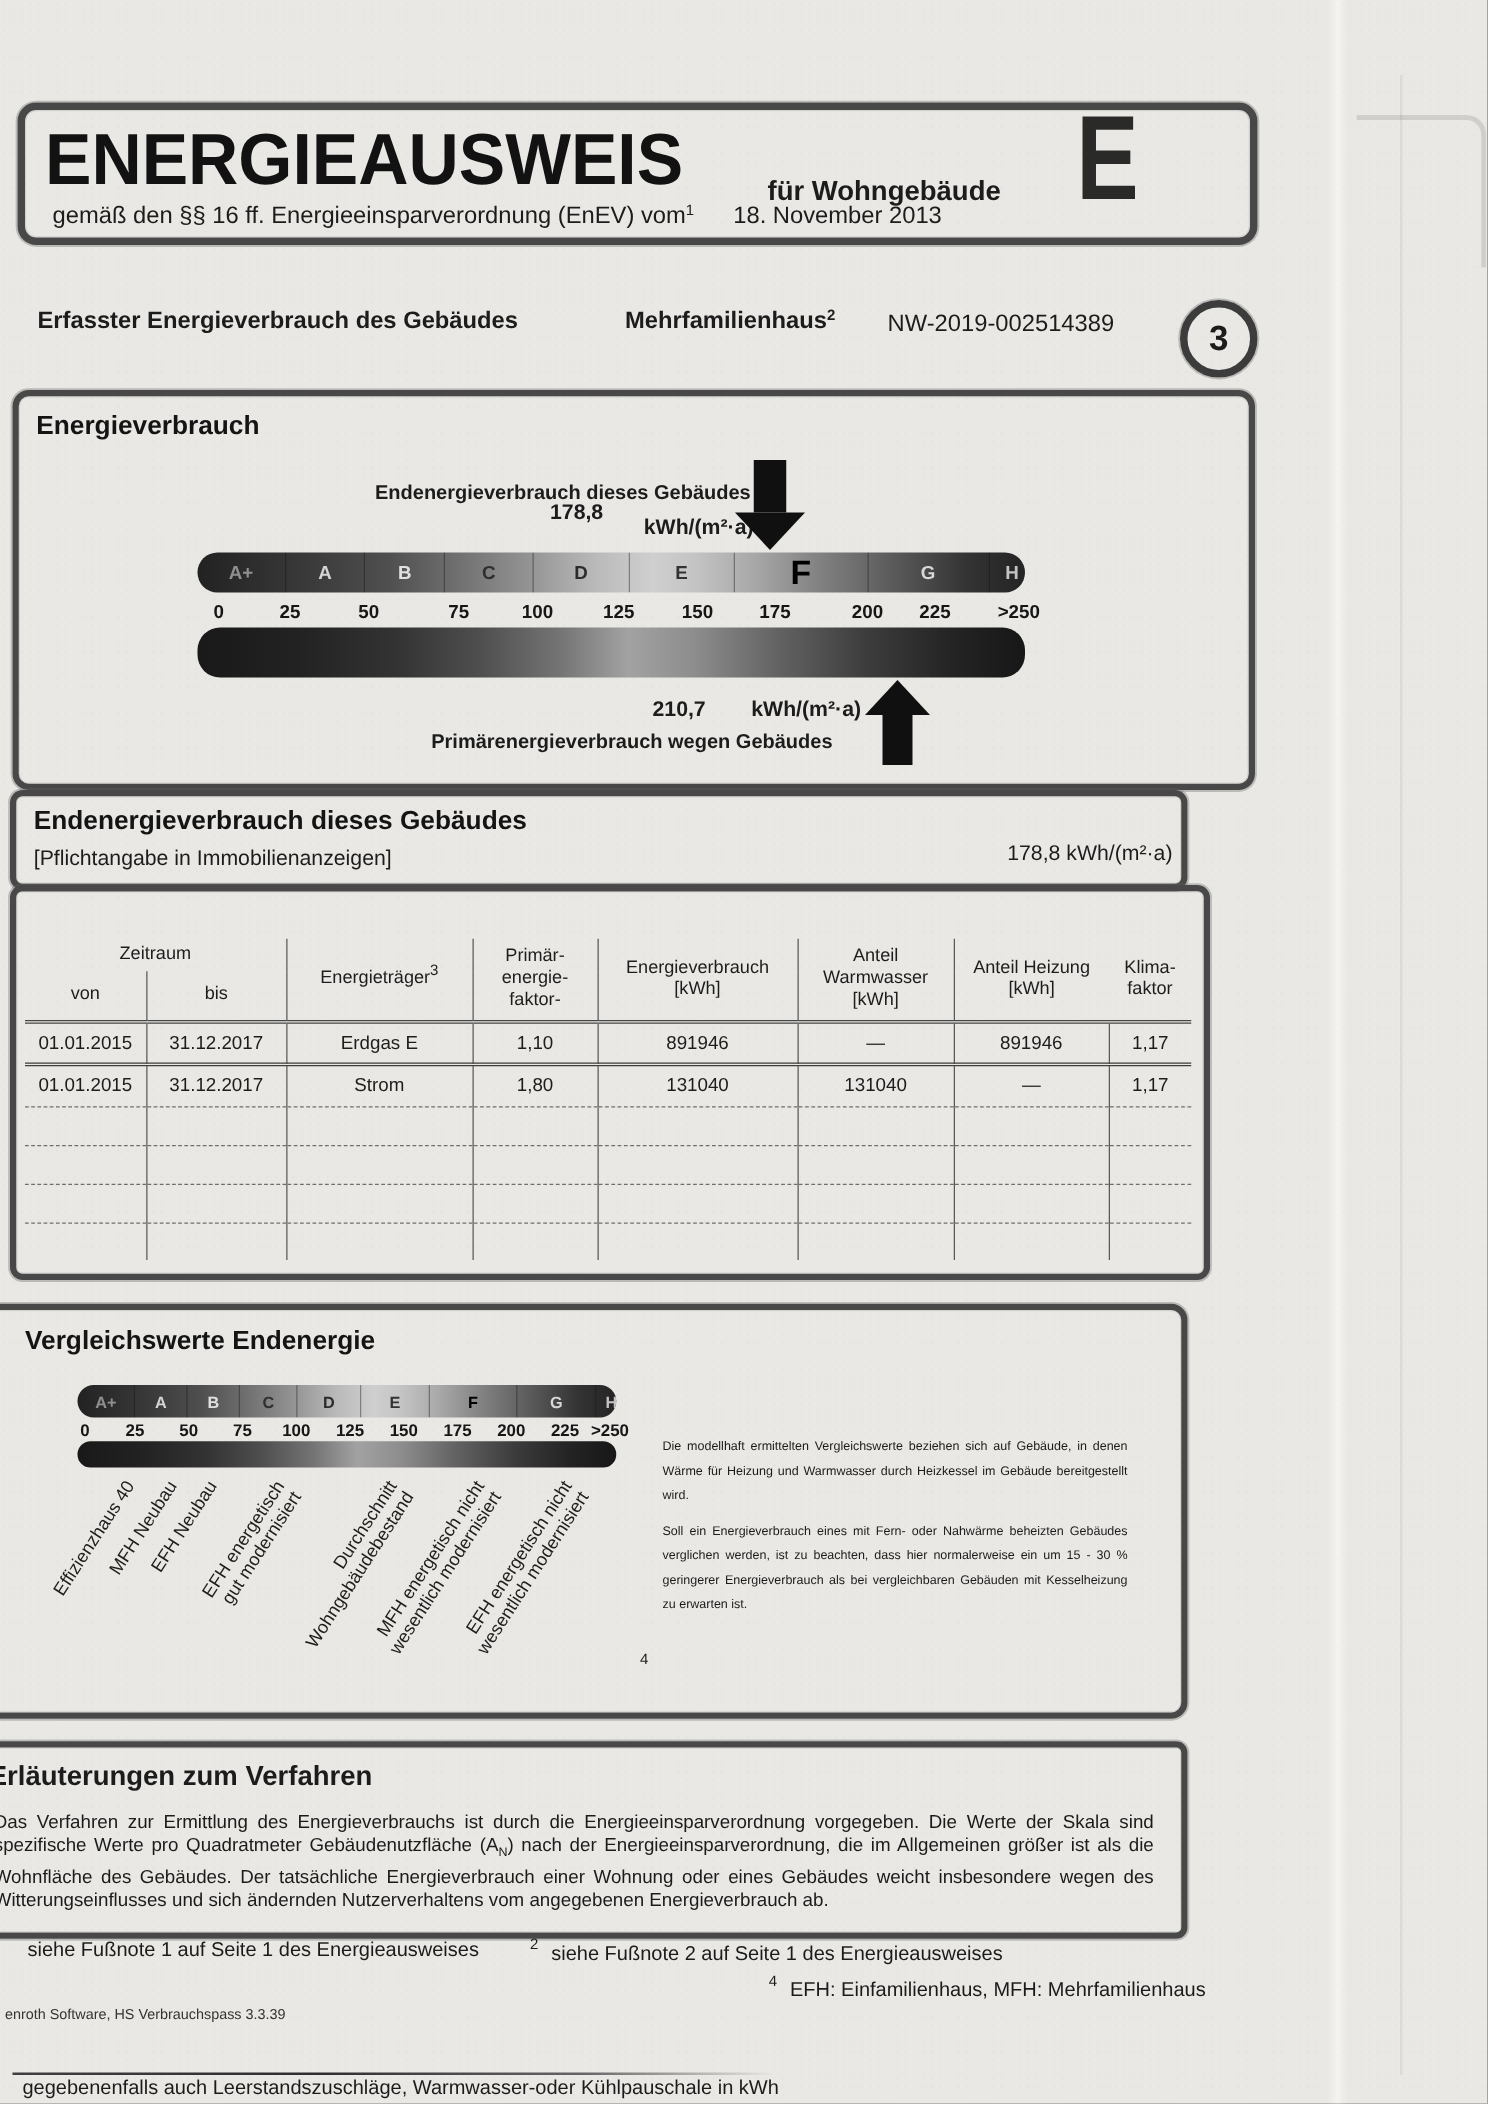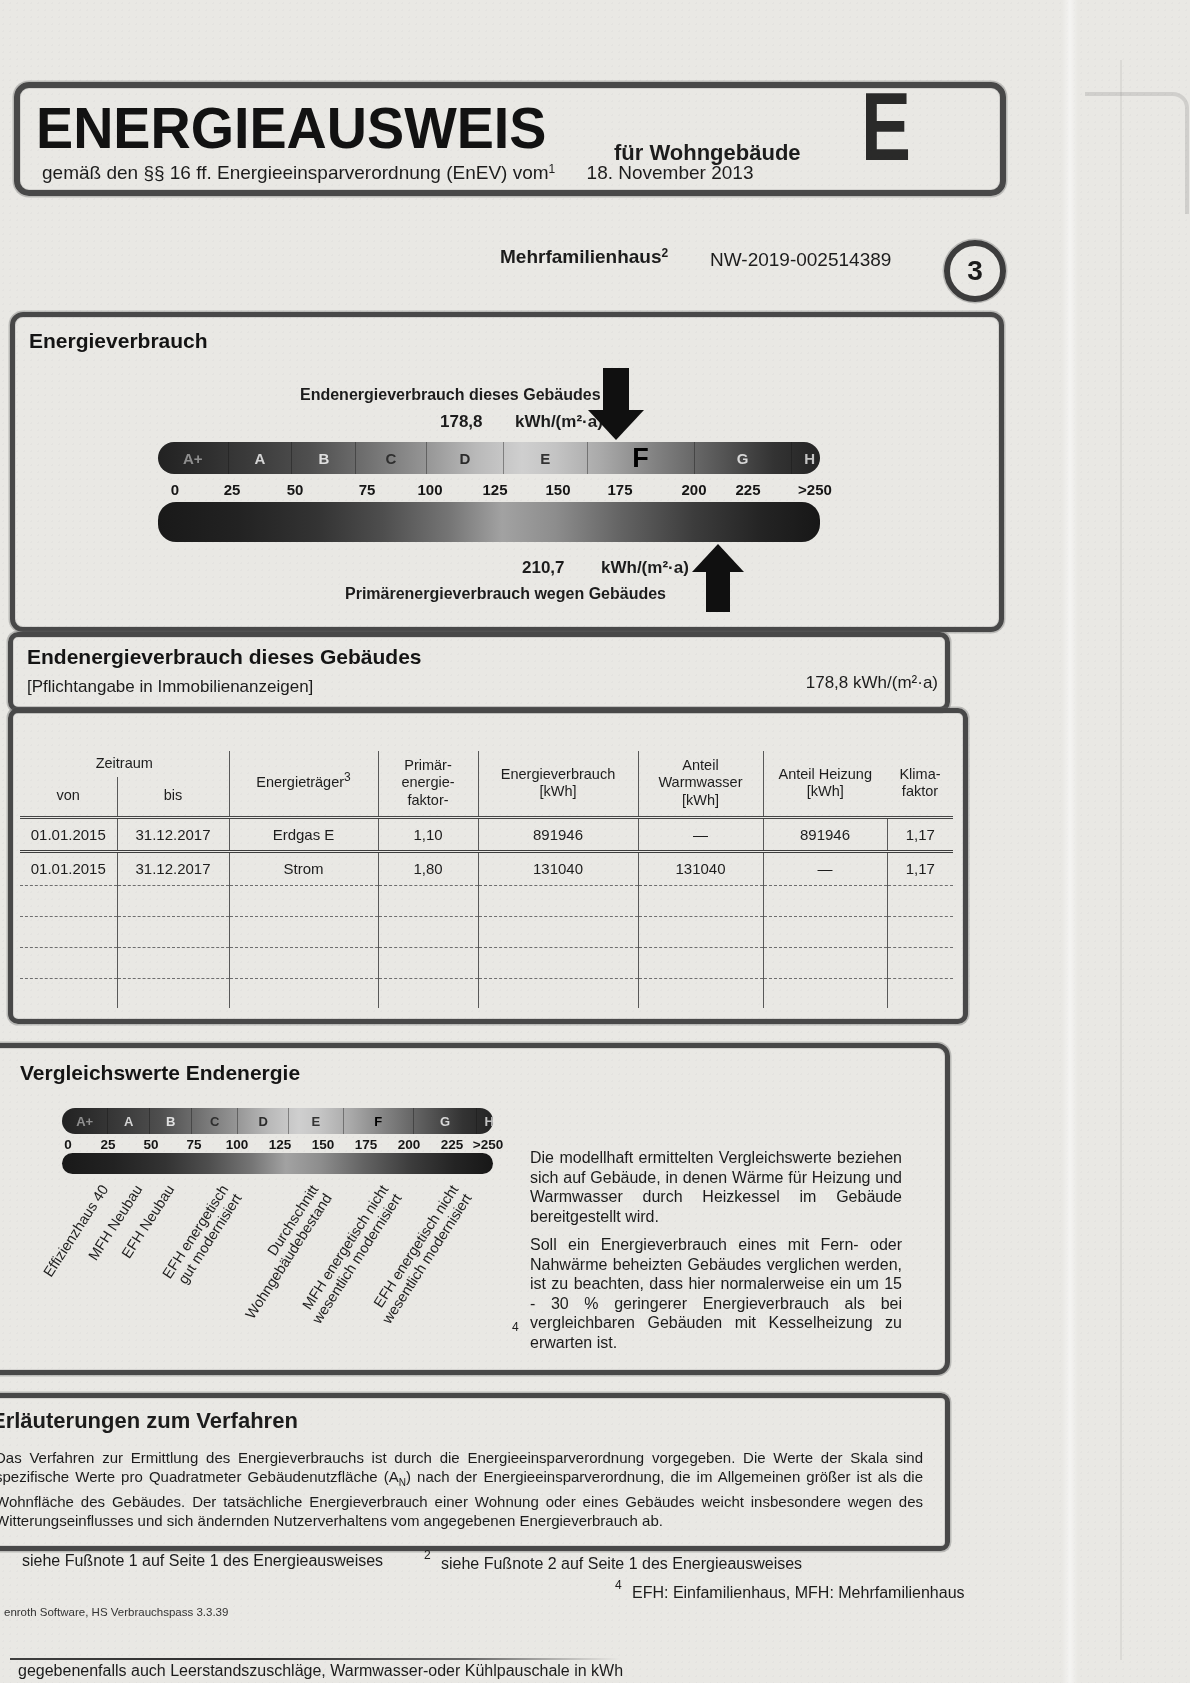--- a/index.html
+++ b/index.html
@@ -81,21 +81,21 @@
   .vtable tbody tr.strong{border-bottom:3px double #3d3d3d;}
   .vtable tbody tr:last-child{border-bottom:none;}
   
   .cmp-box{left:-12px;top:1043px;width:952px;height:322px;}
   .band-cmp{left:69px;top:60px;width:431px;height:26px;}
   .ticks-cmp{left:69px;top:89px;width:431px;}
   .pbar-cmp{left:69px;top:105px;width:431px;height:21px;}
   .cmp-label{position:absolute;font-size:14.5px;color:#1e1e1e;white-space:pre-line;line-height:1.12;
              text-align:right;transform:translateX(-100%) rotate(-57deg);transform-origin:100% 0;}
   .cmp-sup{position:absolute;left:519px;top:272px;font-size:12px;}
-  .cmp-text{position:absolute;left:537px;top:100px;width:372px;font-size:16px;line-height:19.5px;
+  .cmp-text{position:absolute;left:537px;top:100px;width:372px;font-size:10px;line-height:19.5px;
             text-align:justify;color:#1b1b1b;}
   .cmp-text p{margin:0 0 9px 0;}
   
   .exp-box{left:-12px;top:1393px;width:952px;height:148px;border-radius:9px;}
   .exp-h{position:absolute;left:-2px;top:10px;font-size:22px;font-weight:bold;}
   .exp-p{position:absolute;left:2px;top:50px;width:928px;font-size:15px;line-height:19px;
          text-align:justify;color:#1b1b1b;}
   sub.an{font-size:10px;}
   
   .fn{position:absolute;font-size:16px;color:#1b1b1b;}
@@ -123,30 +123,31 @@
   <div class="box title-box">
     <div class="bleed">E</div>
     <div class="main-title">ENERGIEAUSWEIS</div>
     <div class="title-for">für Wohngebäude</div>
     <div class="law-line">
       <span>gemäß den §§ 16 ff. Energieeinsparverordnung (EnEV) vom</span><span class="sup">1</span>
       <span class="law-date">18. November 2013</span>
     </div>
   </div>
 
+  <div class="abs meta-label">Erfasster Energieverbrauch des Gebäudes</div>
   <div class="abs reg-label"><span>Mehrfamilienhaus</span><span class="sup">2</span></div>
   <div class="abs reg-num">NW-2019-002514389</div>
   <div class="abs page-circle">
       <span>3</span>
     </div>
 
   <div class="box ev-box">
     <div class="abs h1" style="left:14px;top:12px;">Energieverbrauch</div>
     <div class="abs bold16" style="left:285px;top:69px;">Endenergieverbrauch dieses Gebäudes</div>
-    <div class="abs bold17" style="left:425px;top:95px;text-align:right;">178,8</div>
+    <div class="abs bold17" style="left:425px;top:83px;text-align:right;">178,8</div>
     <div class="abs bold17" style="left:500px;top:95px;">kWh/(m²·a)</div>
 
     <svg class="arr" style="left:573px;top:51px;" width="56" height="74">
       <rect x="15" y="0" width="26" height="42" fill="#101010"></rect>
       <polygon points="0,42 56,42 28,72" fill="#101010"></polygon>
     </svg>
 
     <div class="band band-lg">
       <span style="flex:0 0 10.5%">A+</span>
       <span style="flex:0 0 9.5%">A</span>

